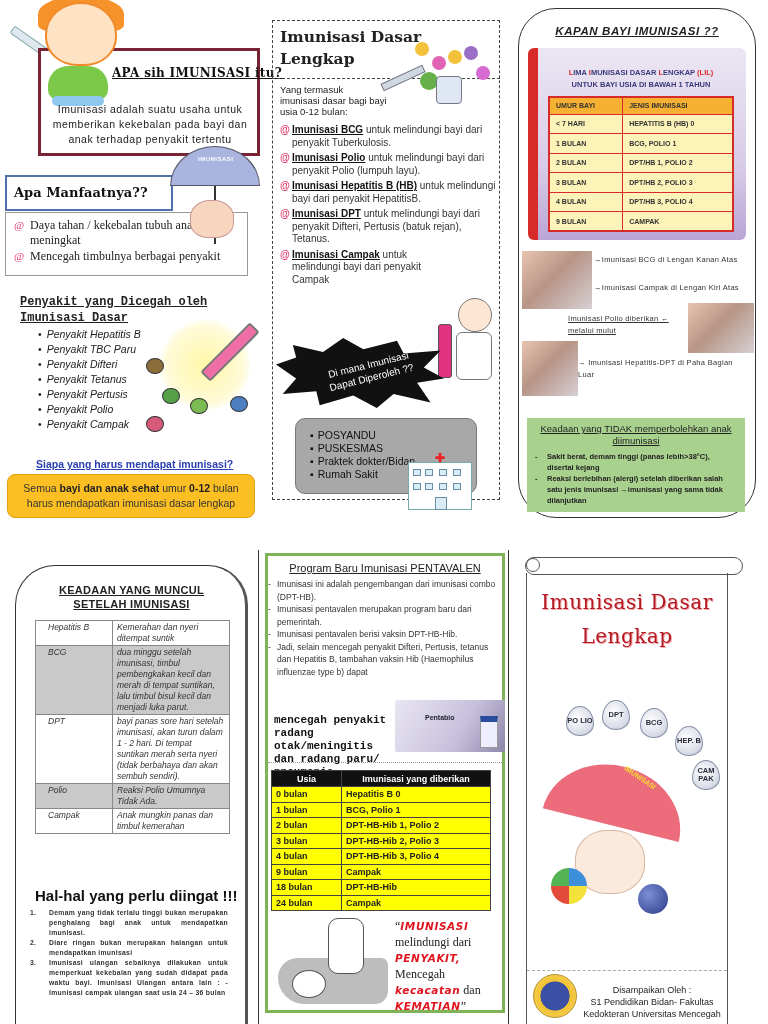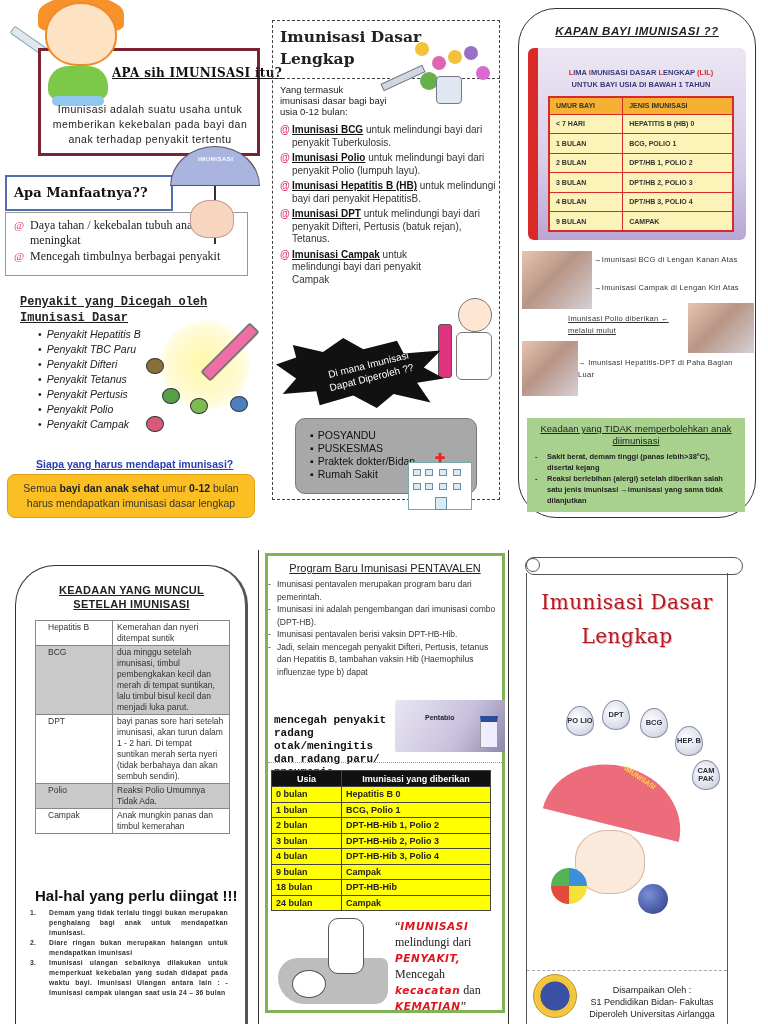--- a/index.html
+++ b/index.html
@@ -76,21 +76,21 @@
   .site-text { font-size: 7.5px; line-height: 12px; color: #333; letter-spacing: 0.3px; }
 
   .tidak-box { left: 527px; top: 418px; width: 218px; height: 94px; background: #a9d18e; padding: 5px 8px; }
   .tidak-title { text-align: center; font-size: 9.5px; line-height: 12px; text-decoration: underline; color: #222; margin-bottom: 4px; }
   .tidak-box li { list-style: none; font-size: 7.5px; line-height: 11px; font-weight: bold; color: #222; padding-left: 12px; position: relative; }
   .tidak-box li::before { content: "-"; position: absolute; left: 0; top: 0; }
 
   
   .bl-panel { left: 15px; top: 565px; width: 233px; height: 470px; border: 1.5px solid #333; border-radius: 40px 40px 0 0; border-bottom: none; border-right: 3px solid #555; }
   .bl-title { left: 15px; top: 583px; width: 233px; text-align: center; font-weight: bold; font-size: 11px; line-height: 14px; text-decoration: underline; color: #222; letter-spacing: 0.3px; }
-  .reak-table { left: 35px; top: 620px; width: 195px; border-collapse: collapse; font-size: 8.5px; line-height: 11px; color: #333; }
+  .reak-table { left: 35px; top: 620px; width: 195px; border-collapse: collapse; font-size: 8.5px; line-height: 11px; color: #333; font-style: italic; }
   .reak-table td { border: 1px solid #888; vertical-align: top; padding: 1px 4px; }
   .reak-table td.k { width: 77px; padding-left: 12px; }
   .reak-table tr.grey td { background: #c9c9c9; }
   .hal-title { left: 35px; top: 887px; font-weight: bold; font-size: 15px; color: #111; }
   .hal-list { left: 30px; top: 908px; width: 198px; }
   .hal-list li { list-style: none; font-size: 6.8px; line-height: 10px; color: #333; padding-left: 19px; position: relative; text-align: justify; letter-spacing: 0.3px; font-weight: bold; }
   .hal-list li .num { position: absolute; left: 0; top: 0; }
 
   
   .bm-divider-left { left: 258px; top: 550px; width: 1px; height: 474px; background: #333; }
@@ -320,22 +320,22 @@
   <li><span class="num">1.</span><span>Demam yang tidak terlalu tinggi bukan merupakan penghalang bagi anak untuk mendapatkan imunisasi.</span></li>
   <li><span class="num">2.</span><span>Diare ringan bukan merupakan halangan untuk mendapatkan imunisasi</span></li>
   <li><span class="num">3.</span><span>Imunisasi ulangan sebaiknya dilakukan untuk memperkuat kekebalan yang sudah didapat pada waktu bayi. Imunisasi Ulangan antara lain : - Imunisasi campak ulangan saat usia 24 – 36 bulan</span></li>
 </ul>
 
 <div class="abs bm-divider-left"></div>
 <div class="abs bm-divider-right"></div>
 <div class="abs bm-panel"></div>
 <div class="abs penta-title">Program Baru Imunisasi PENTAVALEN</div>
 <ul class="abs penta-list">
+  <li>Imunisasi ini adalah pengembangan dari imunisasi combo (DPT-HB).</li>
   <li>Imunisasi pentavalen merupakan program baru dari pemerintah.</li>
-  <li>Imunisasi ini adalah pengembangan dari imunisasi combo (DPT-HB).</li>
   <li>Imunisasi pentavalen berisi vaksin DPT-HB-Hib.</li>
   <li>Jadi, selain mencegah penyakit Difteri, Pertusis, tetanus dan Hepatitis B, tambahan vaksin Hib (Haemophilus influenzae type b) dapat</li>
 </ul>
 <div class="abs penta-bold">mencegah penyakit radang otak/meningitis dan radang paru/ pneumonia</div>
 <div class="abs vaccine-box">
   <span style="position:absolute;left:30px;top:14px;font-size:7px;color:#223;font-weight:bold;">Pentabio</span>
 </div>
 <div class="abs vaccine-vial"></div>
 <div class="abs" style="left:268px;top:762px;width:234px;border-top:1px dotted #999;"></div>
 <table class="abs usia-table">
@@ -407,14 +407,14 @@
 <div class="abs cover-umbrella"></div>
 <div class="abs cover-umbrella-label">IMUNISASI</div>
 <div class="abs cover-baby"></div>
 <div class="abs cover-ball1"></div>
 <div class="abs cover-ball2"></div>
 <div class="abs cover-sep"></div>
 <div class="abs logo"></div>
 <div class="abs credit">
   <div>Disampaikan Oleh :</div>
   <div>S1 Pendidikan Bidan- Fakultas</div>
-  <div>Diperoleh Universitas Airlangga</div>
+  <div>Kedokteran Universitas Mencegah</div>
 </div>
 
 </body></html>

